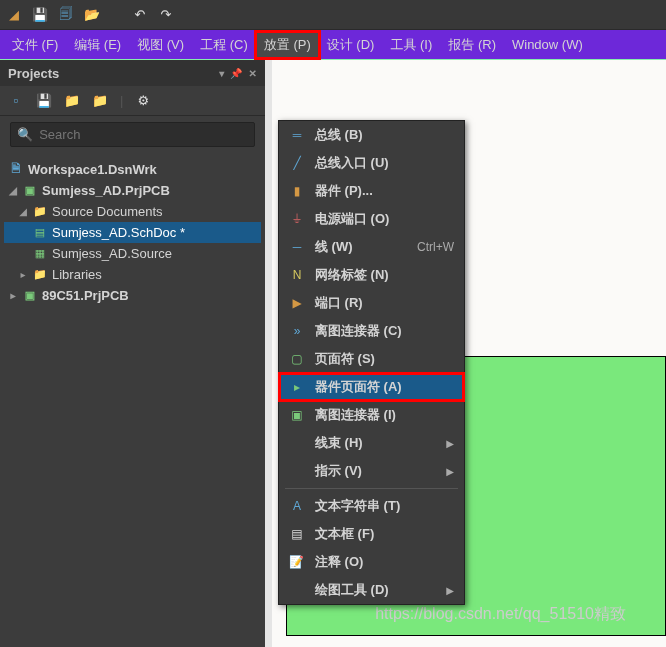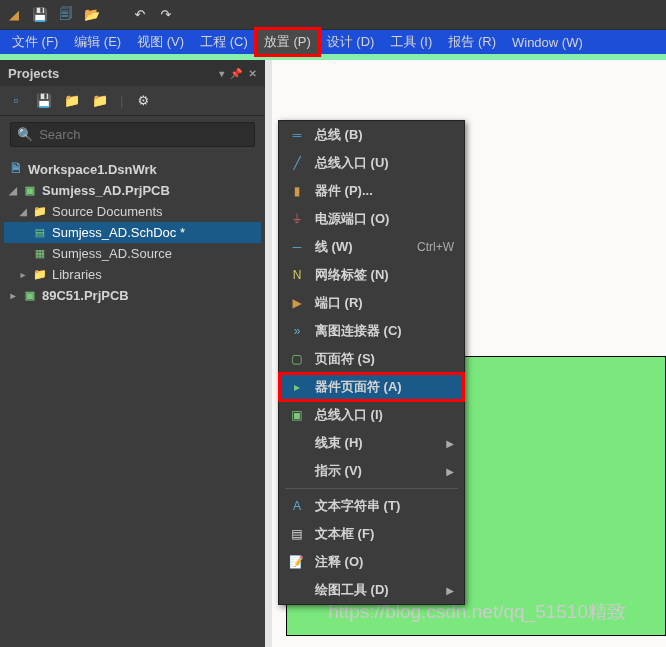--- a/index.html
+++ b/index.html
@@ -1,21 +1,21 @@
 <!DOCTYPE html>
 <html><head>
   <meta charset="utf-8">
   <style>
     * { margin: 0; padding: 0; box-sizing: border-box; font-family: "Microsoft YaHei", Arial, sans-serif; }
     body { background: #3c3c3c; color: #d4d4d4; font-size: 13px; width: 666px; height: 647px; overflow: hidden; position: relative; }
     
     .toolbar-top { height: 30px; background: #383838; display: flex; align-items: center; padding: 0 6px; gap: 10px; border-bottom: 1px solid #2a2a2a; }
     .tb-icon { width: 16px; height: 16px; display: flex; align-items: center; justify-content: center; cursor: pointer; }
     
-    .menubar { height: 30px; background: #1d4ed8; display: flex; align-items: center; padding: 0 4px; border-bottom: 6px solid #86efac; }
+    .menubar { height: 30px; background: #6d28d9; display: flex; align-items: center; padding: 0 4px; border-bottom: 1px solid #86efac; }
     .menu-item { padding: 4px 8px; cursor: pointer; color: #d4d4d4; font-size: 13px; }
     .menu-item.highlighted { outline: 3px solid #ff0000; outline-offset: -1px; background: #4a4a4a; }
     
     .main-area { display: flex; height: calc(100% - 60px); position: relative; }
     
     .projects-panel { width: 272px; background: #3c3c3c; border-right: 7px solid #e5e5e5; }
     .panel-header { height: 26px; background: #323232; display: flex; align-items: center; justify-content: space-between; padding: 0 8px; font-weight: bold; color: #ccc; }
     .panel-controls { display: flex; gap: 6px; font-size: 10px; color: #999; }
     .panel-toolbar { height: 30px; display: flex; align-items: center; padding: 0 8px; gap: 12px; border-bottom: 1px solid #2a2a2a; }
     .search-box { margin: 6px 10px; display: flex; align-items: center; background: #2d2d2d; border: 1px solid #222; padding: 4px 6px; border-radius: 2px; }
@@ -26,21 +26,21 @@
     .tree-row.selected { background: #1a5a8a; color: #fff; }
     .tree-caret { width: 10px; font-size: 10px; color: #999; text-align: center; }
     .tree-icon { width: 16px; height: 14px; display: inline-flex; align-items: center; justify-content: center; font-size: 11px; }
     .indent1 { padding-left: 14px; }
     .indent2 { padding-left: 28px; }
     .bold { font-weight: bold; }
     
     .canvas { flex: 1; background: #fbfaf8; position: relative; }
     .cpu-label { position: absolute; top: 256px; left: 14px; color: #0033cc; font-family: "Times New Roman", serif; font-size: 17px; }
     .cpu-block { position: absolute; top: 296px; left: 14px; width: 380px; height: 280px; background: #7ae87c; border: 1px solid #000; }
-    .watermark { position: absolute; bottom: 22px; right: 40px; color: #ccc; font-size: 19px; }
+    .watermark { position: absolute; bottom: 22px; right: 40px; color: #ccc; font-size: 16px; }
     
     .dropdown { position: absolute; left: 278px; top: 60px; width: 187px; background: #3c3c3c; border: 1px solid #222; box-shadow: 2px 2px 6px rgba(0,0,0,0.5); z-index: 10; }
     .dd-item { display: flex; align-items: center; padding: 5px 10px; gap: 10px; cursor: pointer; font-size: 13px; color: #d4d4d4; }
     .dd-item.highlighted { background: #1a5a8a; outline: 3px solid #ff0000; outline-offset: -2px; }
     .dd-icon { width: 16px; height: 16px; display: flex; align-items: center; justify-content: center; font-size: 12px; }
     .dd-label { flex: 1; font-weight: bold; }
     .dd-shortcut { color: #aaa; font-size: 12px; margin-left: 8px; }
     .dd-sep { height: 1px; background: #555; margin: 3px 6px; }
     .dd-arrow { color: #aaa; font-size: 10px; }
     
@@ -180,21 +180,21 @@
     <div class="dd-item">
         <span class="dd-icon ic-green">▢</span>
         <span class="dd-label">页面符 (S)</span>
       </div>
     <div class="dd-item highlighted">
         <span class="dd-icon ic-green">▸</span>
         <span class="dd-label">器件页面符 (A)</span>
       </div>
     <div class="dd-item">
         <span class="dd-icon ic-green">▣</span>
-        <span class="dd-label">总线入口 (I)</span>
+        <span class="dd-label">离图连接器 (I)</span>
       </div>
     <div class="dd-item">
         <span class="dd-icon"></span>
         <span class="dd-label">线束 (H)</span>
         <span class="dd-arrow">▶</span>
       </div>
     <div class="dd-item">
         <span class="dd-icon"></span>
         <span class="dd-label">指示 (V)</span>
         <span class="dd-arrow">▶</span>

